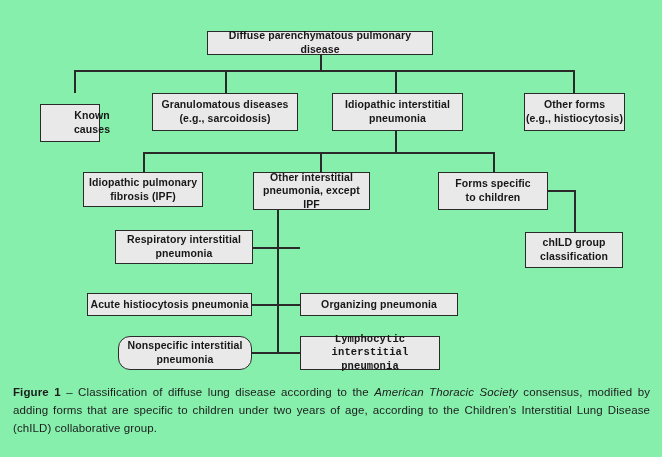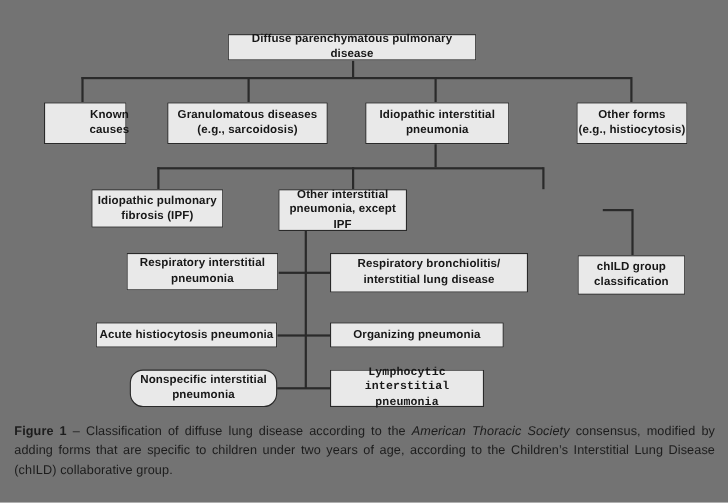--- a/index.html
+++ b/index.html
@@ -4,21 +4,21 @@
 <style>
   html, body {
     margin: 0;
     padding: 0;
     background: #ffffff;
   }
   .stage {
     position: relative;
     width: 662px;
     height: 457px;
-    background: #737373;
+    background: #86efac;
     overflow: hidden;
     font-family: "Liberation Sans", sans-serif;
   }
   .node {
     position: absolute;
     box-sizing: border-box;
     background: #e9e9e9;
     border: 1.5px solid #2a2a2a;
     color: #171717;
     font-size: 10.5px;
@@ -77,38 +77,38 @@
   <div class="vline" style="left:277px; top:210px; height:143px;"></div>
   <div class="hline" style="left:253px; top:247px; width:47px;"></div>
   <div class="hline" style="left:252px; top:304px; width:48px;"></div>
   <div class="hline" style="left:252px; top:352px; width:48px;"></div>
 
   <div class="hline" style="left:548px; top:190px; width:27px;"></div>
   <div class="vline" style="left:574px; top:190px; height:42px;"></div>
 
   <div class="node" style="left:207px; top:31px;  width:226px; height:24px;">Diffuse parenchymatous pulmonary disease</div>
 
-  <div class="node" style="left:40px;  top:93px;  width:75px;  height:38px;padding-left:44px;">Known
+  <div class="node" style="left:40px;  top:104px;  width:60px;  height:38px;padding-left:44px;">Known
 causes</div>
   <div class="node" style="left:152px; top:93px;  width:146px; height:38px;">Granulomatous diseases
 (e.g., sarcoidosis)</div>
   <div class="node" style="left:332px; top:93px;  width:131px; height:38px;">Idiopathic interstitial
 pneumonia</div>
   <div class="node" style="left:524px; top:93px;  width:101px; height:38px;">Other forms
 (e.g., histiocytosis)</div>
 
   <div class="node" style="left:83px;  top:172px; width:120px; height:35px;">Idiopathic pulmonary
 fibrosis (IPF)</div>
   <div class="node" style="left:253px; top:172px; width:117px; height:38px;">Other interstitial
 pneumonia, except IPF</div>
+  <div class="node" style="left:438px; top:172px; width:110px; height:38px;">Forms specific
+to children</div>
 
   <div class="node" style="left:115px; top:230px; width:138px; height:34px;">Respiratory interstitial
 pneumonia</div>
-  <div class="node" style="left:300px; top:230px; width:180px; height:36px;">Respiratory bronchiolitis/
-interstitial lung disease</div>
   <div class="node" style="left:525px; top:232px; width:98px;  height:36px;">chILD group
 classification</div>
 
   <div class="node" style="left:87px;  top:293px; width:165px; height:23px;">Acute histiocytosis pneumonia</div>
   <div class="node" style="left:300px; top:293px; width:158px; height:23px;">Organizing pneumonia</div>
 
   <div class="node" style="left:118px; top:336px; width:134px; height:34px;border-radius:12px;">Nonspecific interstitial
 pneumonia</div>
   <div class="node" style="left:300px; top:336px; width:140px; height:34px;font-family:Liberation Mono, monospace;">Lymphocytic interstitial
 pneumonia</div>

